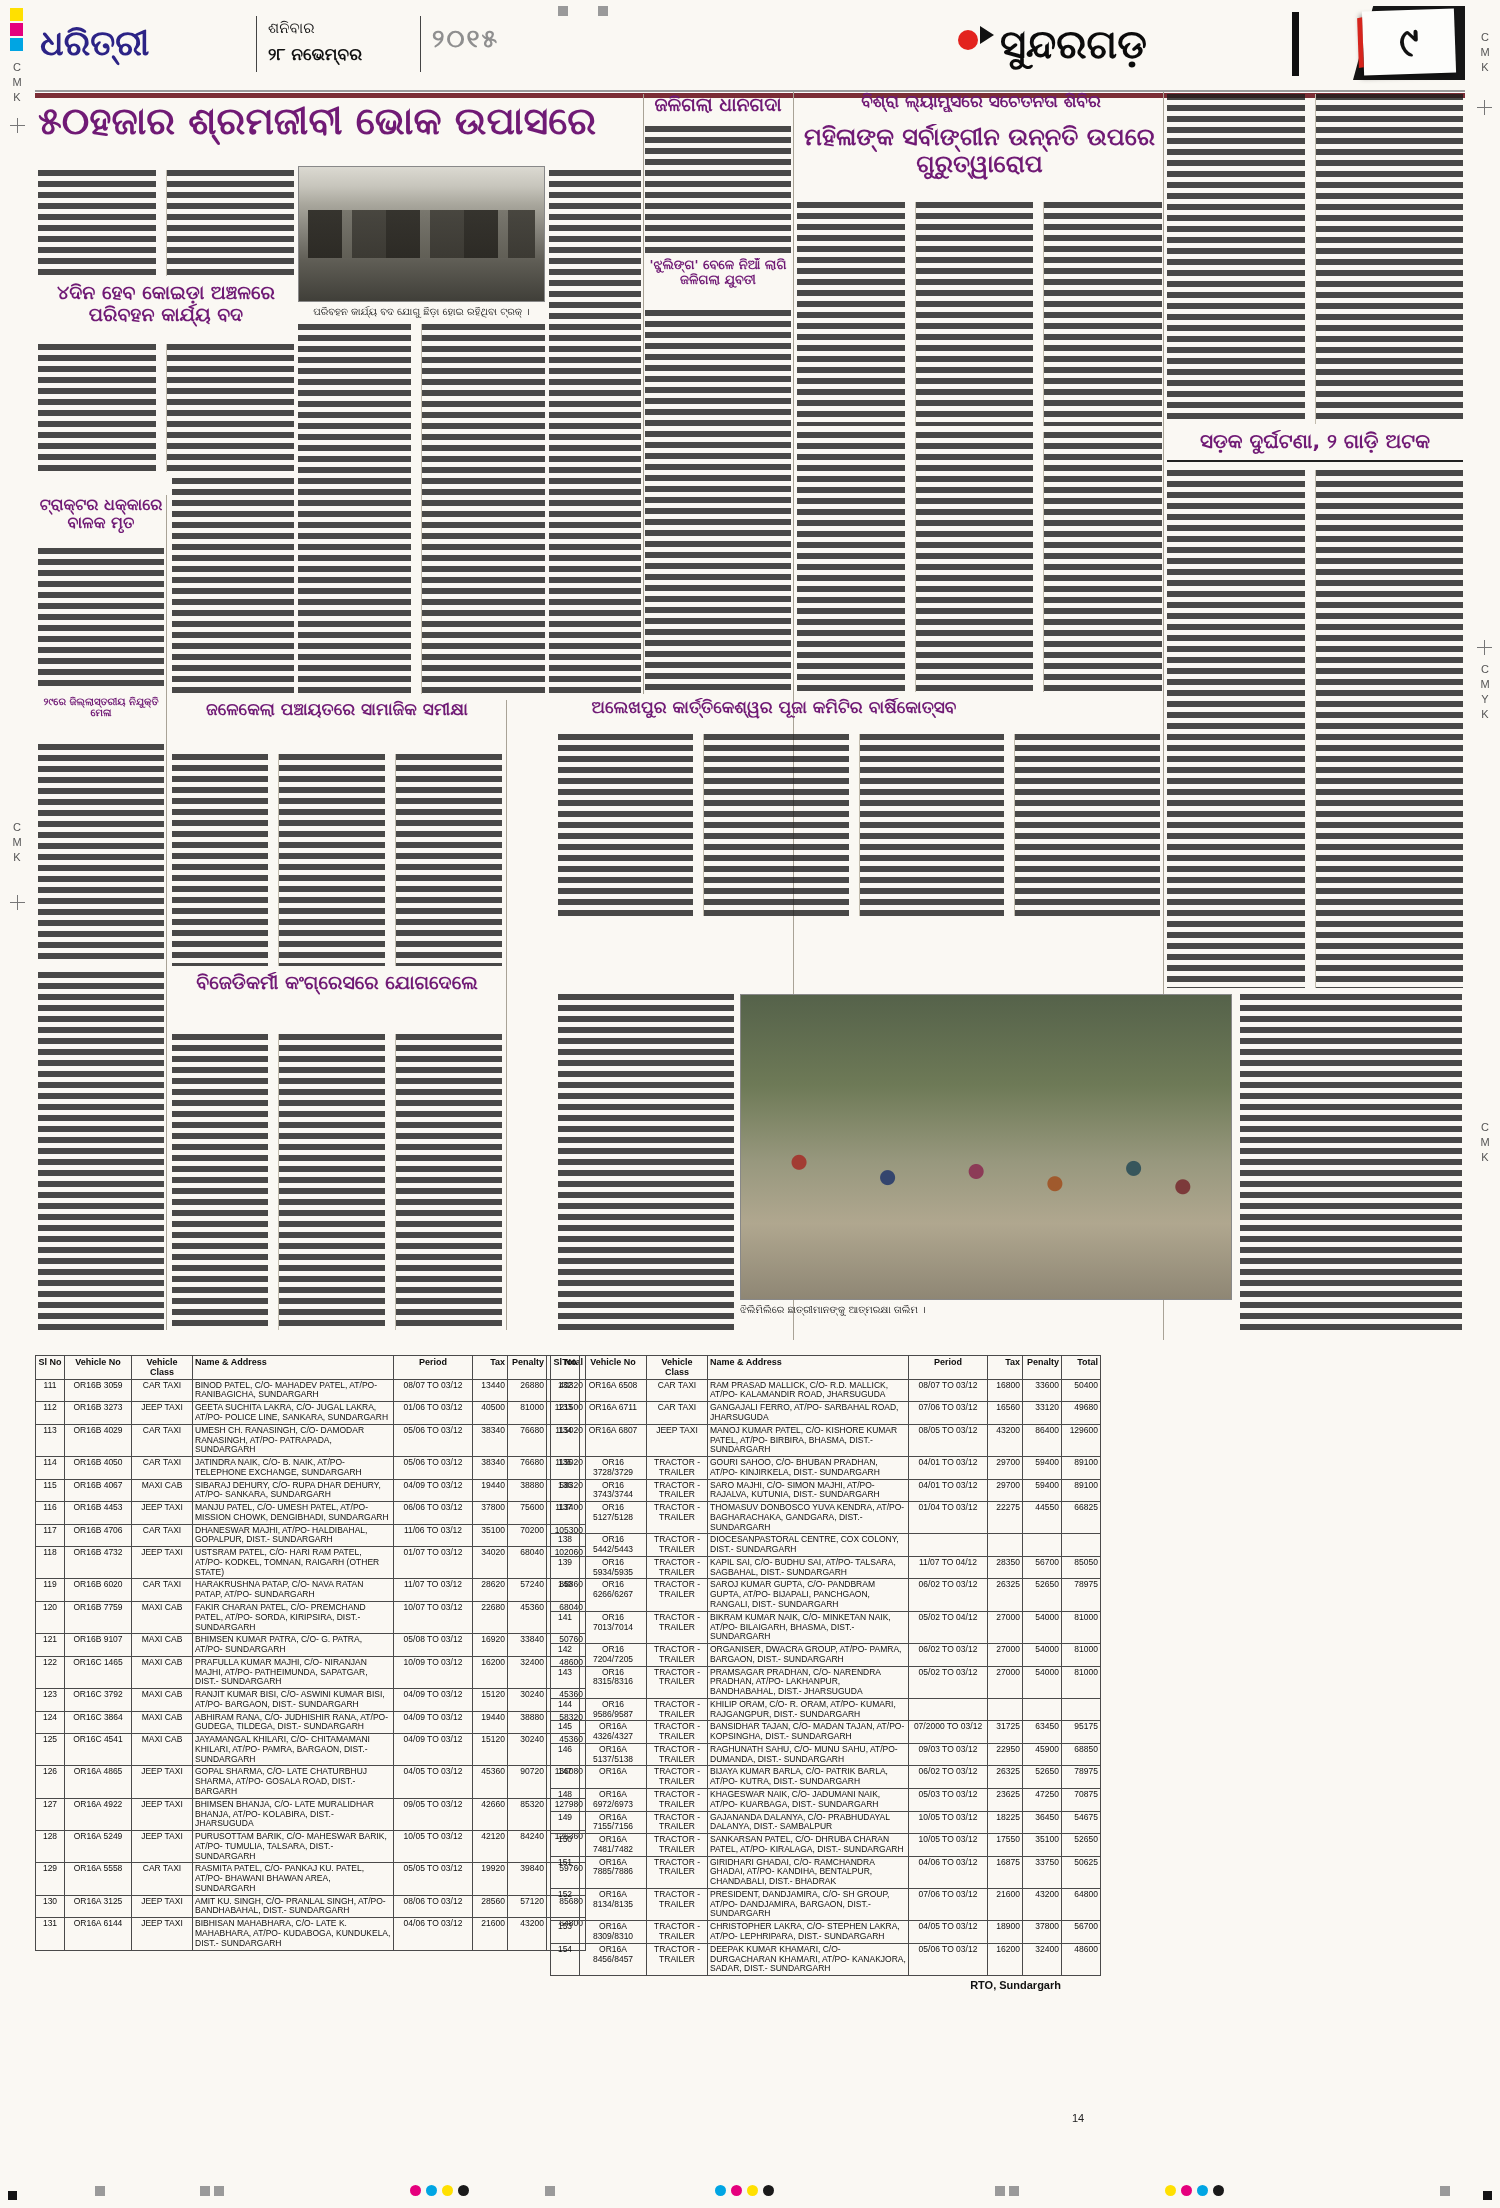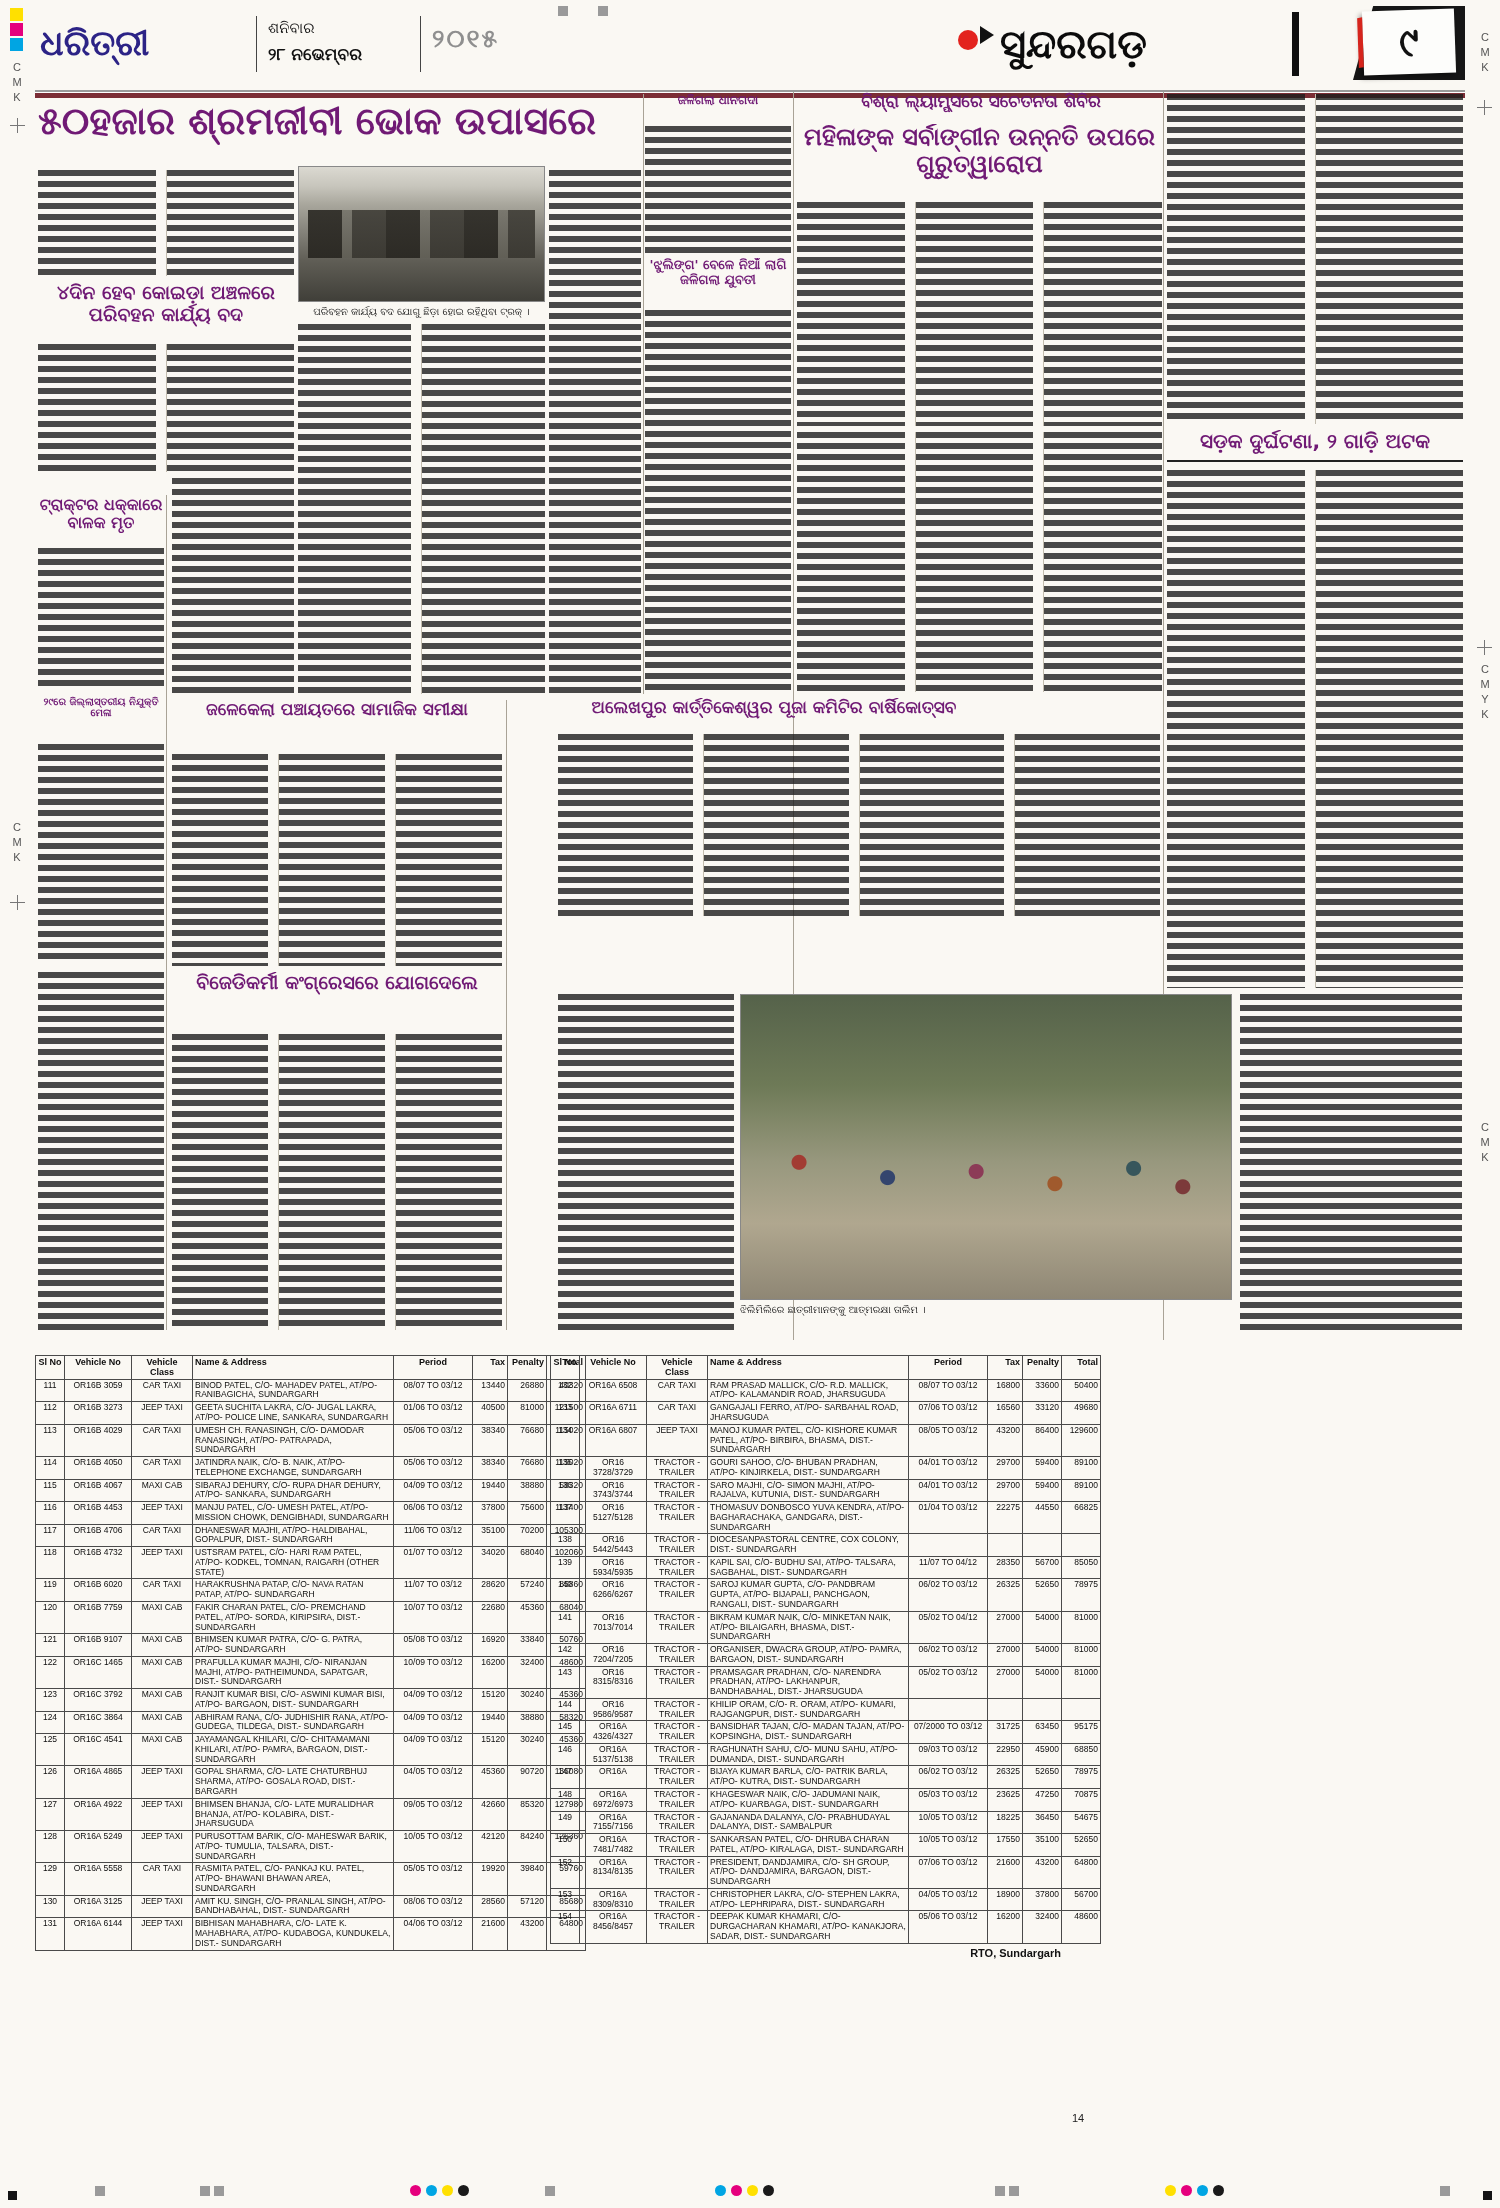--- a/index.html
+++ b/index.html
@@ -178,21 +178,21 @@
       <div class="gcol"></div>
       <div class="gcol"></div>
     </div>
   <div class="hl center" style="left:185px;top:972px;width:304px;height:56px;font-size:19px;">ବିଜେଡିକର୍ମୀ କଂଗ୍ରେସରେ ଯୋଗଦେଲେ</div>
   <div class="greek" style="left:172px;top:1034px;width:330px;height:296px;">
       <div class="gcol"></div>
       <div class="gcol"></div>
       <div class="gcol"></div>
     </div>
 
-  <div class="hl center" style="left:645px;top:94px;width:146px;height:26px;font-size:12px;">ଜଳିଗଲା ଧାନଗଦା</div>
+  <div class="hl center" style="left:645px;top:94px;width:146px;height:26px;font-size:19px;">ଜଳିଗଲା ଧାନଗଦା</div>
   <div class="greek" style="left:645px;top:126px;width:146px;height:128px;">
       <div class="gcol"></div>
     </div>
   <div class="hl center" style="left:645px;top:258px;width:146px;height:46px;font-size:13px;">'ଝୁଲିଙ୍ଗ' ବେଳେ ନିଆଁ ଲାଗି ଜଳିଗଲା ଯୁବତୀ</div>
   <div class="greek" style="left:645px;top:310px;width:146px;height:384px;">
       <div class="gcol"></div>
     </div>
 
   <div class="hl center" style="left:800px;top:92px;width:362px;height:26px;font-size:17px;">ବିଶ୍ରା ଲ୍ୟାମ୍ପ୍ସରେ ସଚେତନତା ଶିବିର</div>
   <div class="hl center" style="left:797px;top:124px;width:365px;height:70px;font-size:24px;">ମହିଳାଙ୍କ ସର୍ବାଙ୍ଗୀନ ଉନ୍ନତି ଉପରେ ଗୁରୁତ୍ୱାରୋପ</div>
@@ -660,20 +660,30 @@
             </tr>
             <tr>
               <td class="c0">150</td>
               <td class="c1">OR16A 7481/7482</td>
               <td class="c2">TRACTOR - TRAILER</td>
               <td class="c3">SANKARSAN PATEL, C/O- DHRUBA CHARAN PATEL, AT/PO- KIRALAGA, DIST.- SUNDARGARH</td>
               <td class="c4">10/05 TO 03/12</td>
               <td class="c5">17550</td>
               <td class="c6">35100</td>
               <td class="c7">52650</td>
+            </tr>
+            <tr>
+              <td class="c0">151</td>
+              <td class="c1">OR16A 7885/7886</td>
+              <td class="c2">TRACTOR - TRAILER</td>
+              <td class="c3">GIRIDHARI GHADAI, C/O- RAMCHANDRA GHADAI, AT/PO- KANDIHA, BENTALPUR, CHANDABALI, DIST.- BHADRAK</td>
+              <td class="c4">04/06 TO 03/12</td>
+              <td class="c5">16875</td>
+              <td class="c6">33750</td>
+              <td class="c7">50625</td>
             </tr>
             <tr>
               <td class="c0">152</td>
               <td class="c1">OR16A 8134/8135</td>
               <td class="c2">TRACTOR - TRAILER</td>
               <td class="c3">PRESIDENT, DANDJAMIRA, C/O- SH GROUP, AT/PO- DANDJAMIRA, BARGAON, DIST.- SUNDARGARH</td>
               <td class="c4">07/06 TO 03/12</td>
               <td class="c5">21600</td>
               <td class="c6">43200</td>
               <td class="c7">64800</td>

